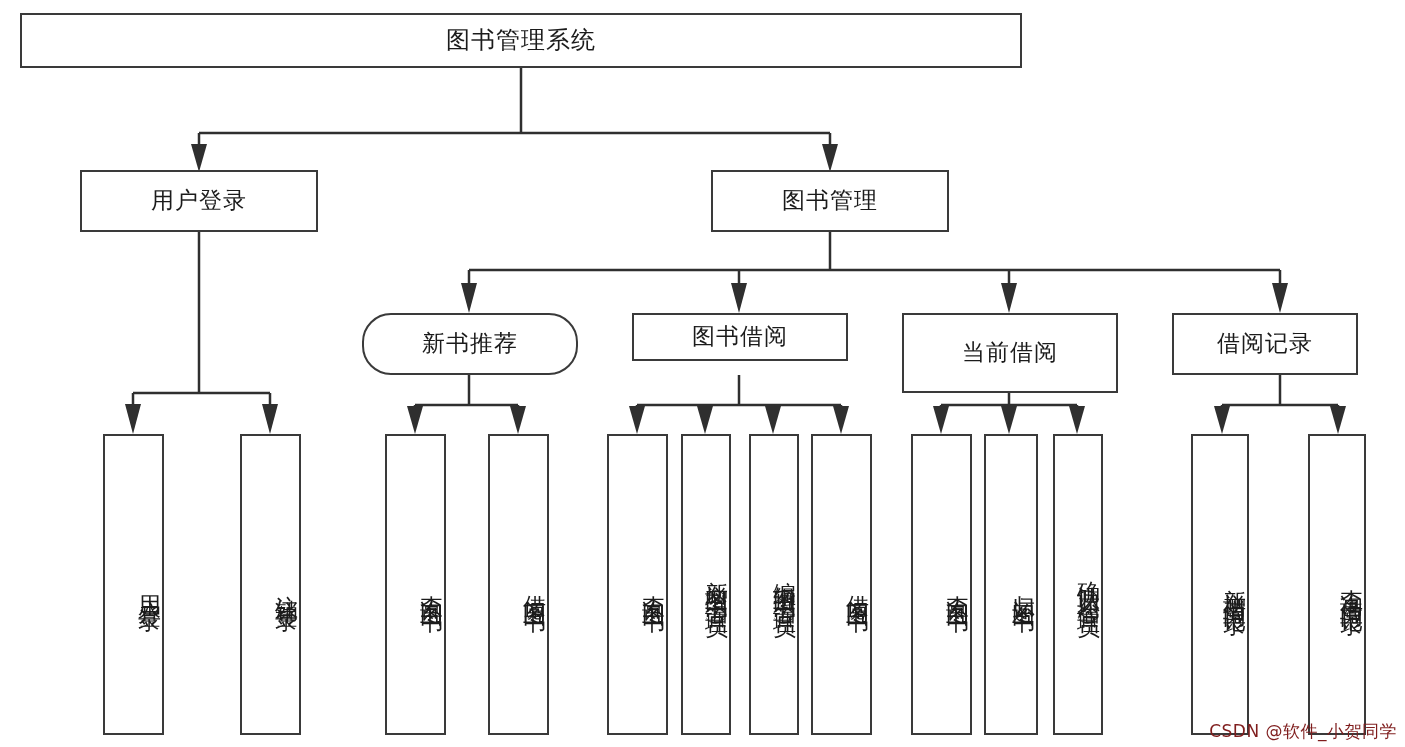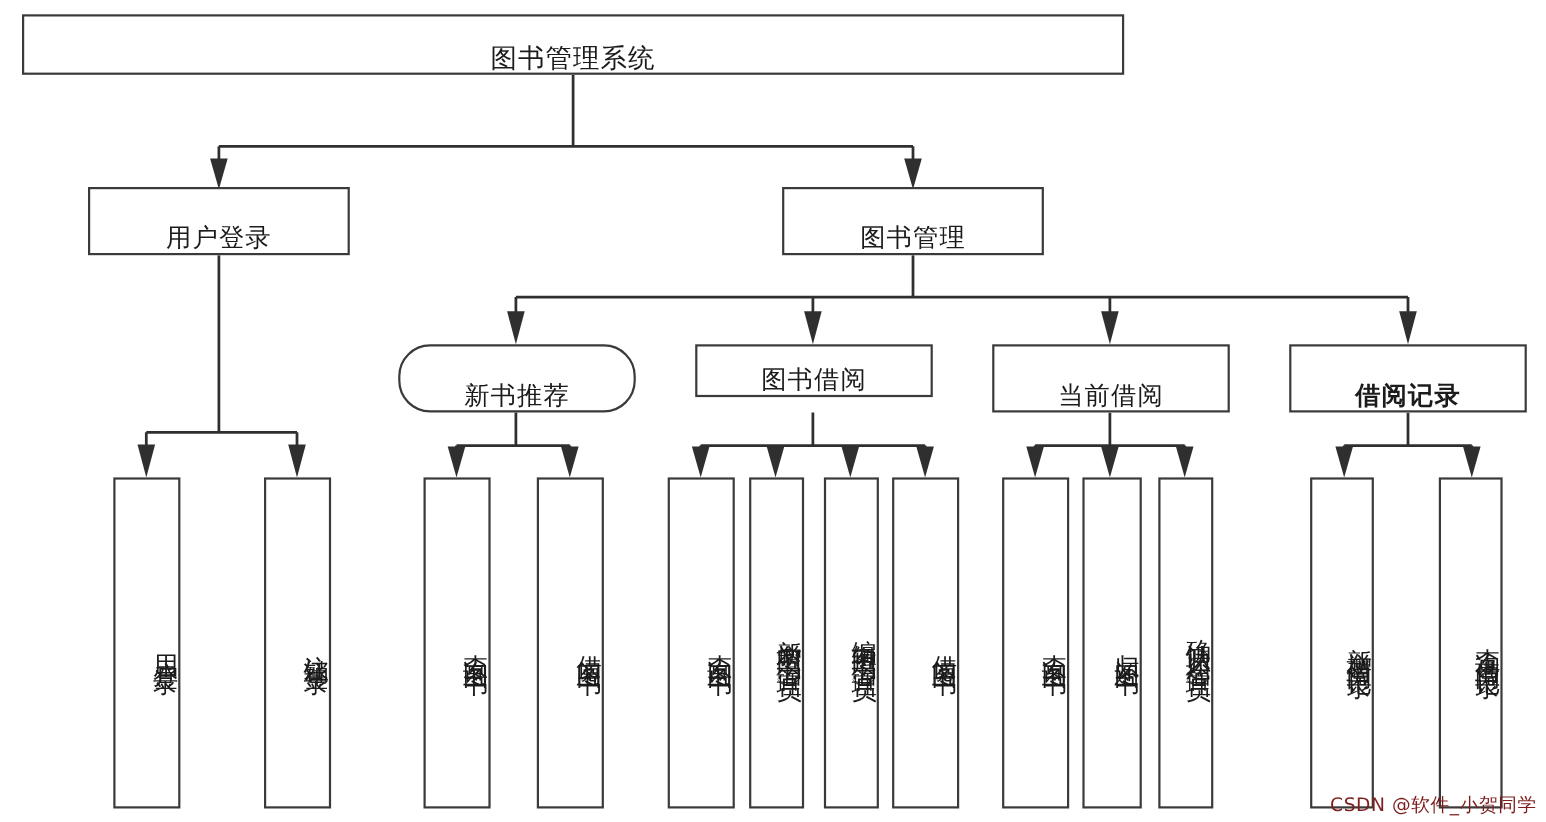--- a/index.html
+++ b/index.html
@@ -16,21 +16,21 @@
     height: 747px;
     background: #ffffff;
     overflow: hidden;
   }
   .node {
     position: absolute;
     box-sizing: border-box;
     border: 2.5px solid #3a3a3a;
     background: #ffffff;
     display: flex;
-    align-items: flex-end;
+    align-items: center;
     justify-content: center;
     color: #1b1b1b;
   }
   .node-h {
     font-size: 23px;
     letter-spacing: 1px;
     line-height: 1.1;
   }
   .node-root {
     font-size: 24px;
@@ -153,24 +153,24 @@
   <div class="node node-h" style="left:711px; top:170px; width:238px; height:62px;">
     <span>图书管理</span>
   </div>
 
   <div class="node node-h" style="left:362px; top:313px; width:216px; height:62px;border-radius:29px;">
     <span>新书推荐</span>
   </div>
   <div class="node node-h" style="left:632px; top:313px; width:216px; height:48px;">
     <span>图书借阅</span>
   </div>
-  <div class="node node-h" style="left:902px; top:313px; width:216px; height:62px;">
+  <div class="node node-h" style="left:902px; top:313px; width:216px; height:80px;">
     <span>当前借阅</span>
   </div>
-  <div class="node node-h" style="left:1172px; top:313px; width:216px; height:62px;font-weight:bold;">
+  <div class="node node-h" style="left:1172px; top:313px; width:186px; height:62px;">
     <span>借阅记录</span>
   </div>
 
   <div class="node node-v" style="left:103px; top:434px; width:61px; height:301px;">
     <span>用户登录</span>
   </div>
   <div class="node node-v" style="left:240px; top:434px; width:61px; height:301px;">
     <span>注销登录</span>
   </div>
 

